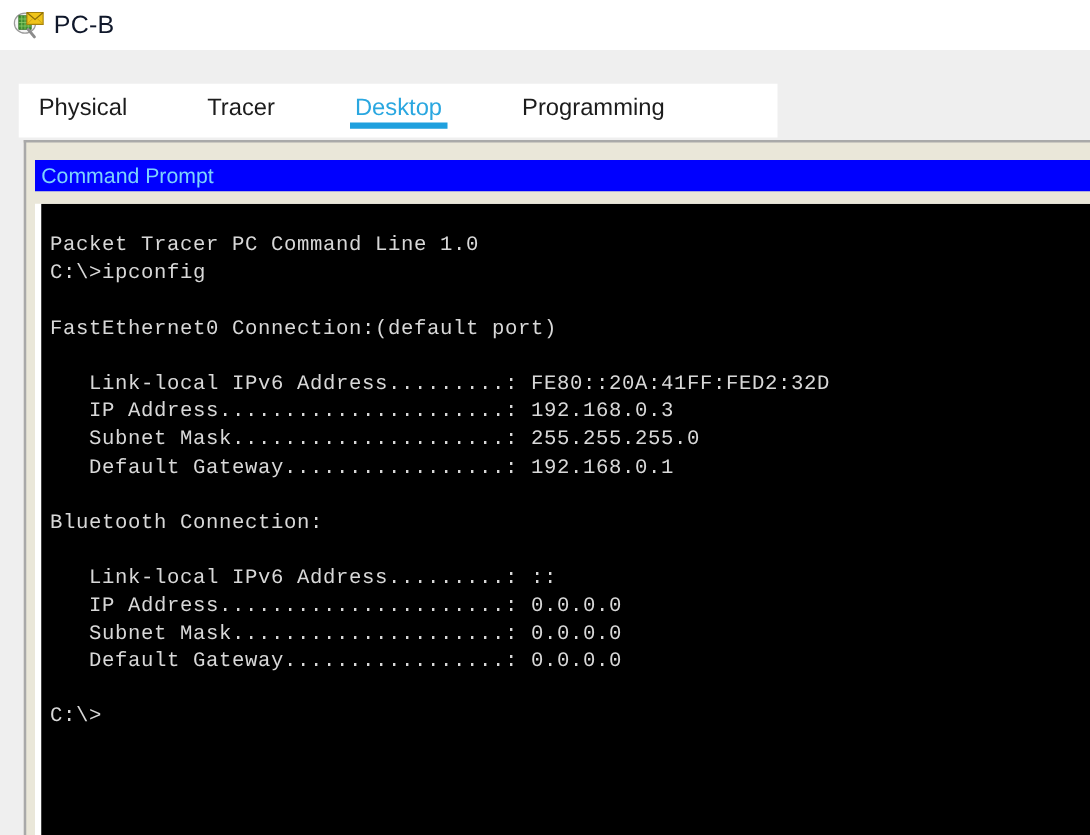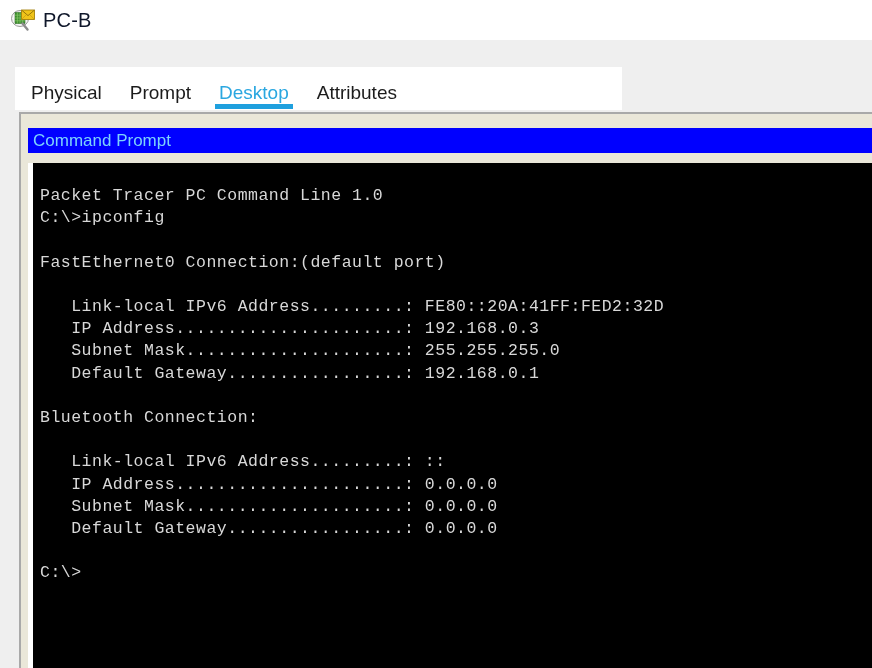--- a/index.html
+++ b/index.html
@@ -51,21 +51,22 @@
   }
 
   
   #tab-strip {
     position: absolute;
     left: 15px; top: 67px;
     width: 607px;
     height: 43px;
     background: #ffffff;
     display: flex;
-    align-items: center;
+    align-items: flex-start;
+    gap: 36px;
   }
   .tab {
     position: relative;
     padding: 9px 0 0 0;
     margin: 0 14px;
     font-size: 19px;
     color: #1c1c1c;
     white-space: nowrap;
     line-height: 1.15;
     cursor: default;
@@ -163,23 +164,23 @@
     <path d="M12.5 3 L19 8.6 L25.5 3" fill="none" stroke="#8a6c08" stroke-width="0.9"></path>
     <path d="M12.5 12.5 L17.2 7.8 M25.5 12.5 L20.8 7.8" fill="none" stroke="#c79f10" stroke-width="0.7"></path>
   </svg>
   <span id="window-title">PC-B</span>
 </div>
 
 <div id="backdrop"></div>
 
 <div id="tab-strip">
   <div class="tab">Physical</div>
-  <div class="tab">Prompt</div>
+  <div class="tab">Tracer</div>
   <div class="tab active">Desktop</div>
-  <div class="tab">Attributes</div>
+  <div class="tab">Programming</div>
 </div>
 
 <div id="device-panel"></div>
 
 <div id="cmd-titlebar">
   <span id="cmd-titlebar-label">Command Prompt</span>
 </div>
 
 <div id="terminal-frame">
   <div id="terminal">

